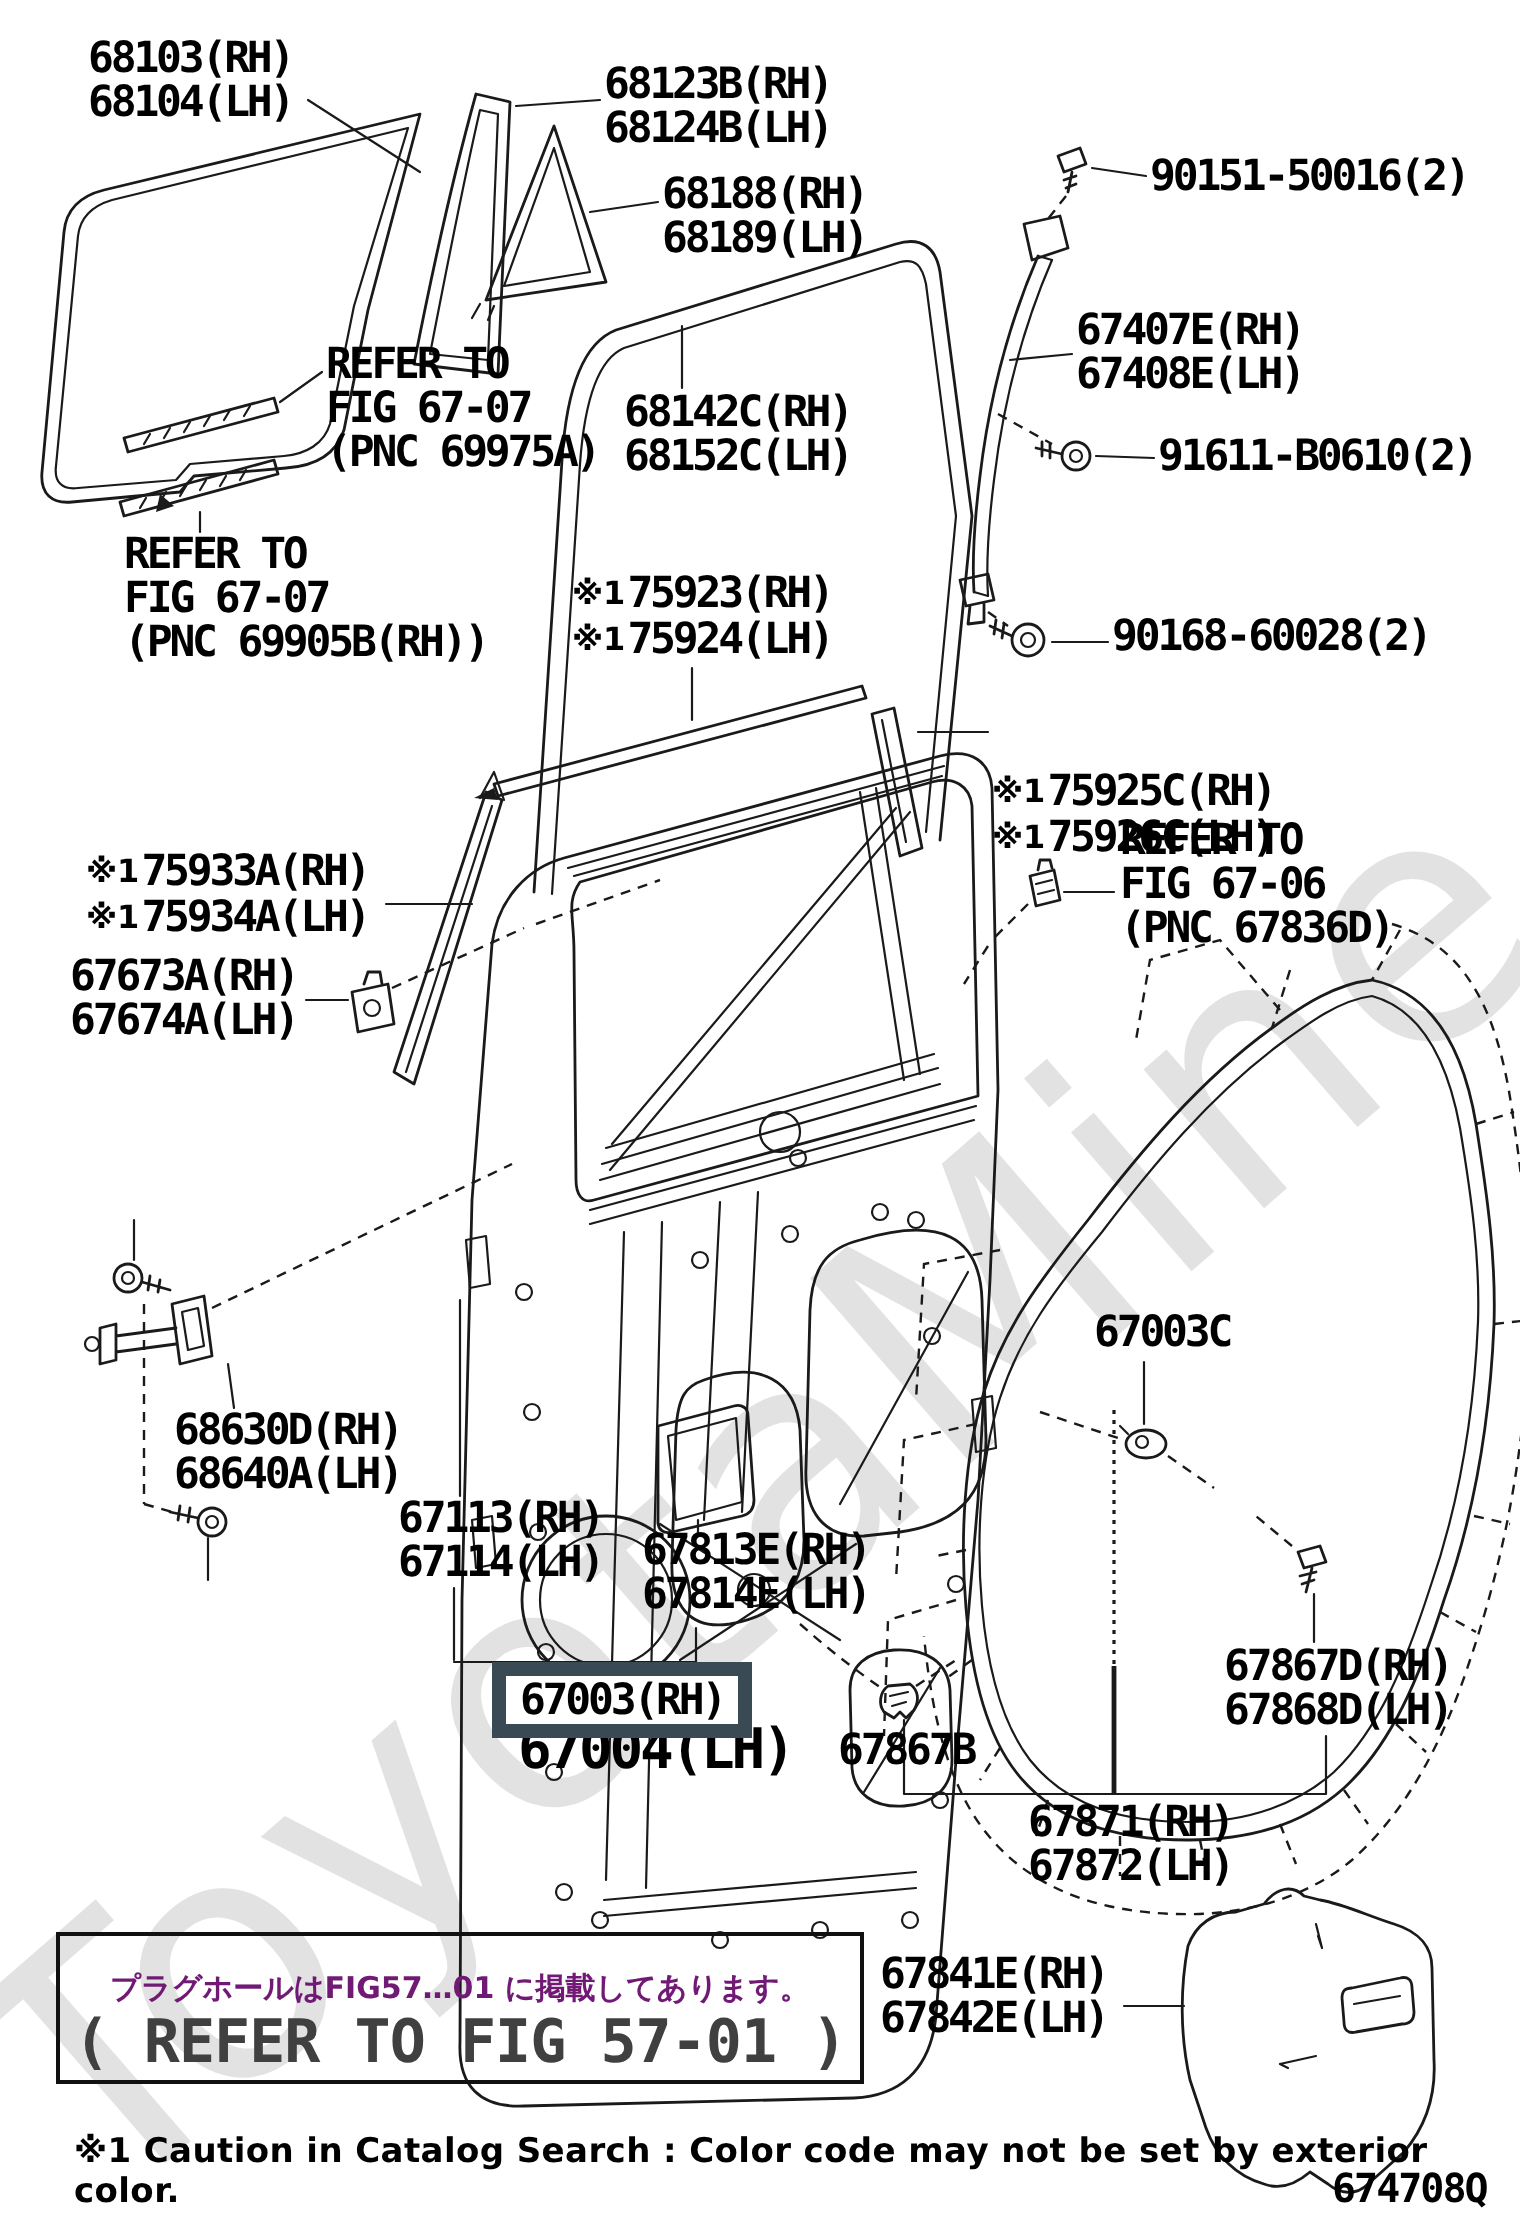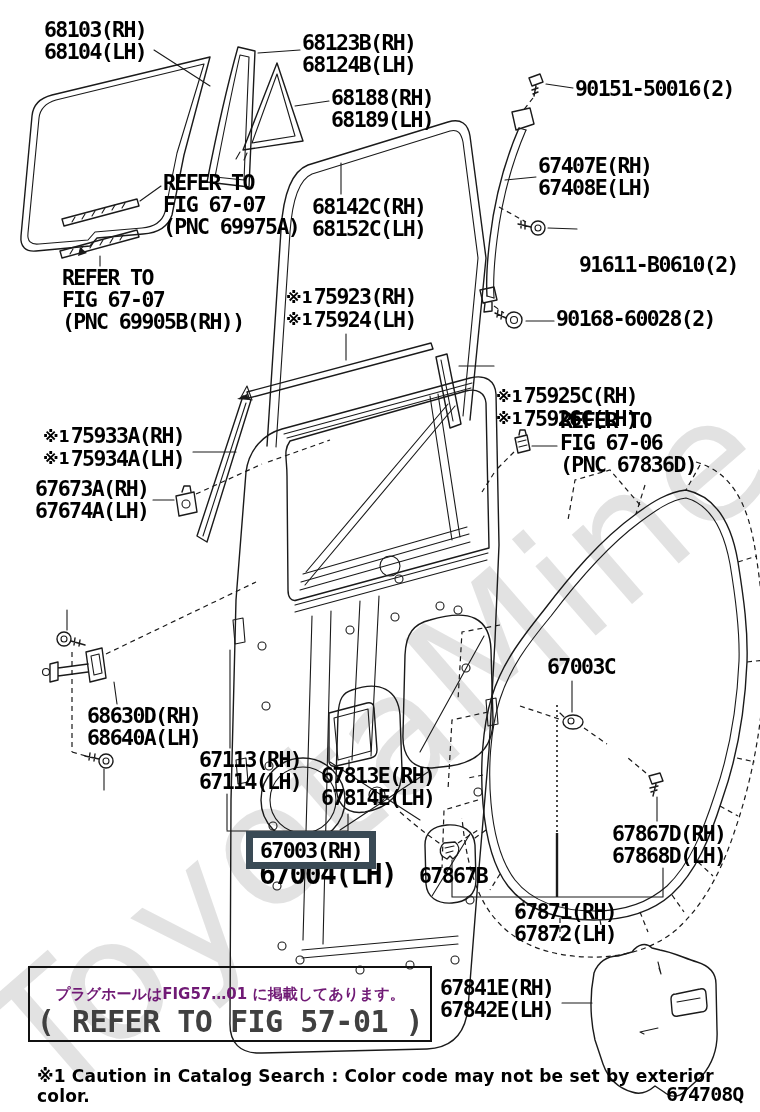--- a/index.html
+++ b/index.html
@@ -291,21 +291,21 @@
       </div>
       <div class="lbl" style="left: 163px; top: 172px;">
         <div class="lln"><span>REFER TO</span></div>
         <div class="lln"><span>FIG 67-07</span></div>
         <div class="lln"><span>(PNC 69975A)</span></div>
       </div>
       <div class="lbl" style="left: 312px; top: 196px;">
         <div class="lln"><span>68142C(RH)</span></div>
         <div class="lln"><span>68152C(LH)</span></div>
       </div>
-      <div class="lbl" style="left: 579px; top: 218px; margin-top: 36px;">
+      <div class="lbl" style="left: 579px; top: 218px;">
         <div class="lln"><span>91611-B0610(2)</span></div>
       </div>
       <div class="lbl" style="left: 62px; top: 267px;">
         <div class="lln"><span>REFER TO</span></div>
         <div class="lln"><span>FIG 67-07</span></div>
         <div class="lln"><span>(PNC 69905B(RH))</span></div>
       </div>
       <div class="lbl" style="left: 286px; top: 286px;">
         <div class="lln"><span class="pre">※1</span><span>75923(RH)</span></div>
         <div class="lln"><span class="pre">※1</span><span>75924(LH)</span></div>

